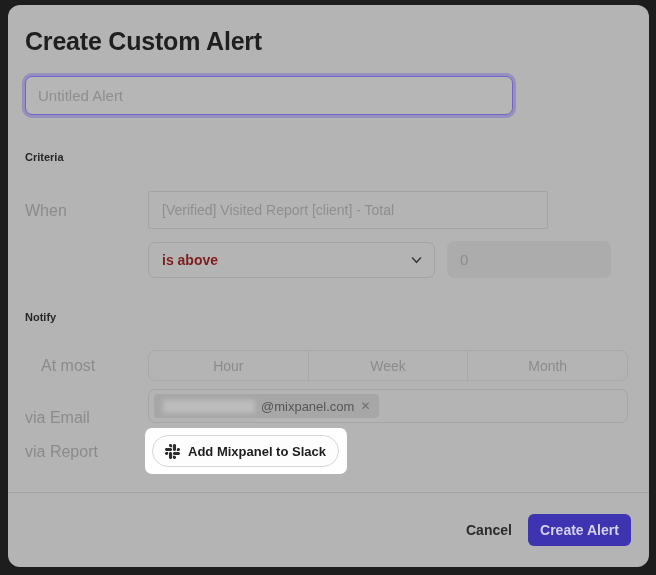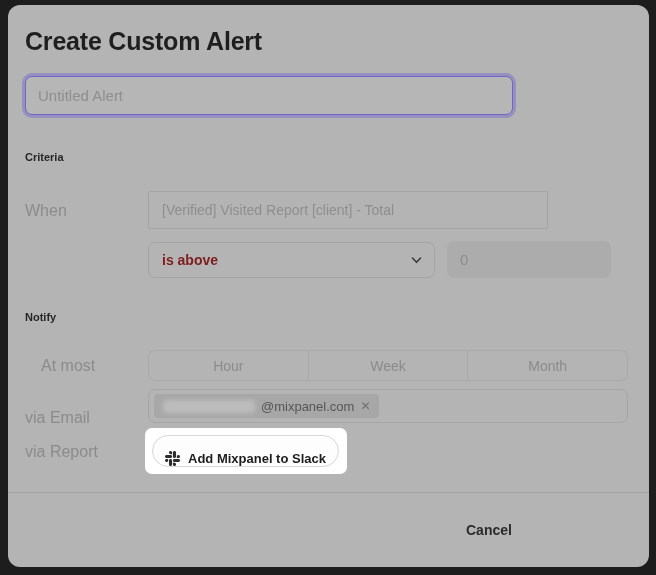--- a/index.html
+++ b/index.html
@@ -86,21 +86,21 @@
   }
   .chip-domain { font-size:13px; color:#565656; }
   .chip-remove { font-size:12px; color:#6f6f6f; cursor:pointer; line-height:1; }
   .spotlight {
     position:absolute; left:137px; top:423px; width:202px; height:46px;
     background: var(--spotlight, #ffffff); border-radius:7px;
   }
   .slack-btn {
     position:absolute; left:144px; top:430px; width:187px; height:32px;
     background:#fdfdfd; border:1px solid #d7d7d7; border-radius:16px;
-    display:flex; align-items:flex-end; justify-content:center; gap:8px;
+    display:flex; align-items:center; justify-content:center; gap:8px;
     font-size:13px; font-weight:600; color:#1d1d1d; cursor:pointer;
   }
   .slack-btn svg { width:15px; height:15px; display:block; }
   .footer-divider {
     position:absolute; left:0; top:487px; width:641px; height:1px;
     background:#a3a3a3;
   }
   .cancel-btn {
     position:absolute; left:446px; top:509px; height:32px; padding:0 12px;
     display:flex; align-items:center; background:transparent; border:none;
@@ -172,14 +172,15 @@
         <path d="M77.6 97c7.1 0 12.9 5.8 12.9 12.9s-5.8 12.9-12.9 12.9-12.9-5.8-12.9-12.9V97h12.9zM77.6 90.5c-7.1 0-12.9-5.8-12.9-12.9s5.8-12.9 12.9-12.9h32.3c7.1 0 12.9 5.8 12.9 12.9s-5.8 12.9-12.9 12.9H77.6z"></path>
       </g>
     </svg>
     <span>Add Mixpanel to Slack</span>
   </button>
 
   <div class="footer-divider"></div>
 
   <button class="cancel-btn">Cancel</button>
 
+  <button class="submit-btn">Create Alert</button>
 
 </div>
 
 </body></html>

